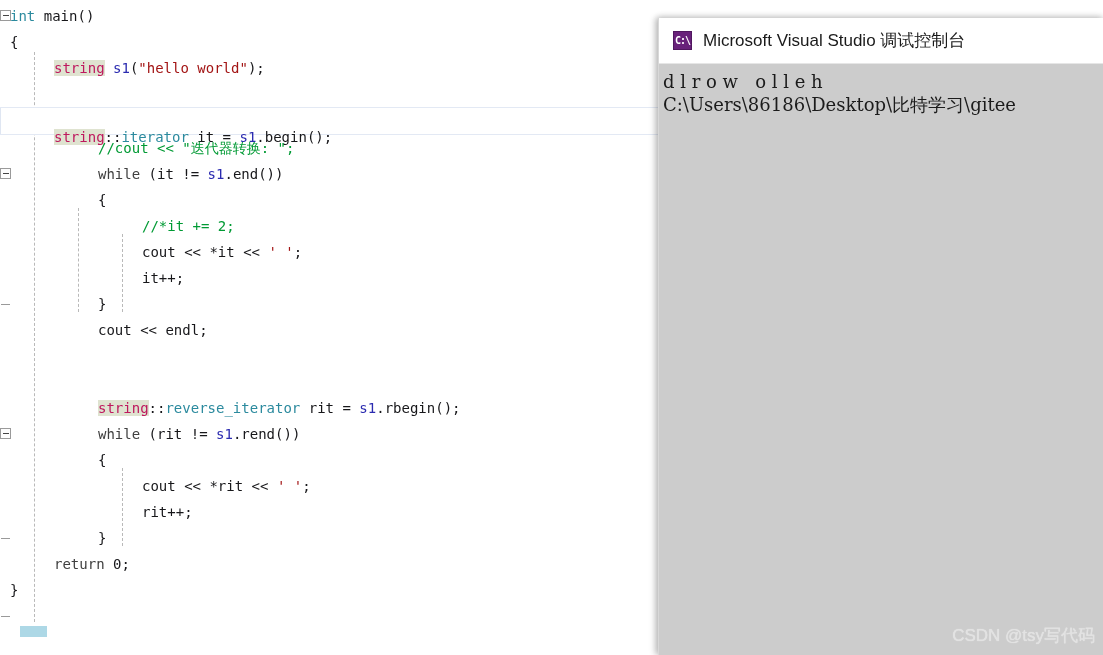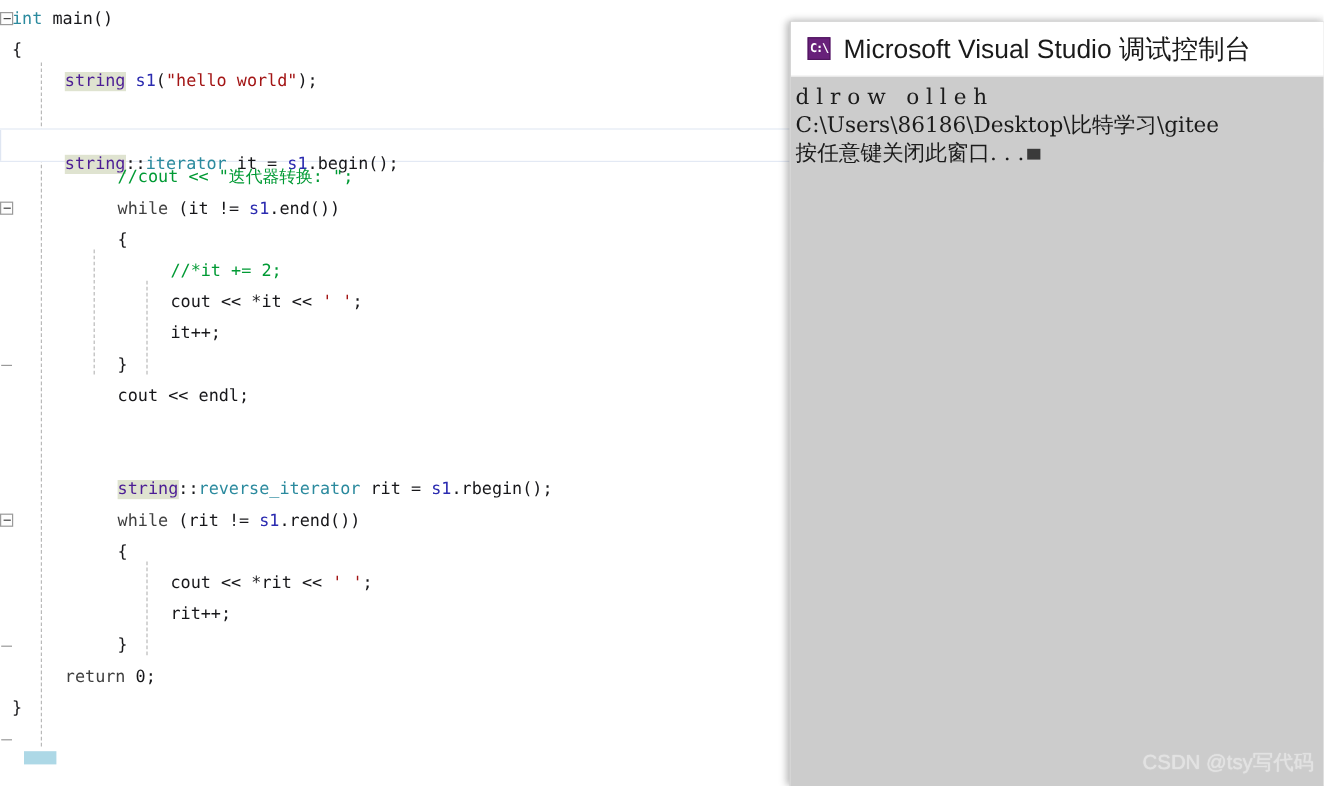--- a/index.html
+++ b/index.html
@@ -48,21 +48,21 @@
     border-bottom: 1px solid #e3e9f4;
     background: #ffffff;
     box-shadow: inset 1px 0 0 #dfe6f2, inset -1px 0 0 #dfe6f2;
     height: 28px;
   }
   .line.current .line-inner { position: relative; top: 16px; }
 
   
   .kw      { color: #404040; }            
   .type    { color: #2b8a9e; }            
-  .type-hl { color: #4c1d95; background: #dfe3d0; }  
+  .type-hl { color: #be185d; background: #dfe3d0; }  
   .ident   { color: #17171a; }
   .var     { color: #2b2bb0; }            
   .str     { color: #a31515; }            
   .cmt     { color: #009a34; }            
   .punct   { color: #17171a; }
   .num     { color: #17171a; }
 
   
   .fold {
     position: absolute;
@@ -130,21 +130,21 @@
     font-size: 10px;
     font-weight: bold;
     line-height: 17px;
     text-align: center;
     letter-spacing: -1px;
     flex: 0 0 auto;
   }
   #console-title {
     margin-left: 11px;
     font-family: "Liberation Sans", sans-serif;
-    font-size: 22px;
+    font-size: 17px;
     color: #1a1a1a;
     white-space: nowrap;
   }
   #console-body {
     padding: 6px 0 0 4px;
     font-family: "DejaVu Serif", serif;
     font-size: 18px;
     line-height: 23px;
     color: #1b1b1b;
     white-space: pre;
@@ -182,16 +182,16 @@
   <div class="code-area" id="code-area"><div class="line"><span class="fold" style="top: 7px;"></span><span class="line-inner" style="margin-left: 0px;"><span class="type">int</span><span class="punct"> </span><span class="ident">main</span><span class="punct">()</span></span></div><div class="line"><span class="line-inner" style="margin-left: 0px;"><span class="punct">{</span></span></div><div class="line"><span class="line-inner" style="margin-left: 44px;"><span class="type-hl">string</span><span class="punct"> </span><span class="var">s1</span><span class="punct">(</span><span class="str">"hello world"</span><span class="punct">);</span></span></div><div class="line"><span class="line-inner" style="margin-left: 44px;"></span></div><div class="line current"><span class="line-inner" style="margin-left: 44px;"><span class="type-hl">string</span><span class="punct">::</span><span class="type">iterator</span><span class="punct"> </span><span class="ident">it</span><span class="punct"> = </span><span class="var">s1</span><span class="punct">.</span><span class="ident">begin</span><span class="punct">();</span></span></div><div class="line"><span class="line-inner" style="margin-left: 88px;"><span class="cmt">//cout &lt;&lt; "迭代器转换: ";</span></span></div><div class="line"><span class="fold" style="top: 7px;"></span><span class="line-inner" style="margin-left: 88px;"><span class="kw">while</span><span class="punct"> (</span><span class="ident">it</span><span class="punct"> != </span><span class="var">s1</span><span class="punct">.</span><span class="ident">end</span><span class="punct">())</span></span></div><div class="line"><span class="line-inner" style="margin-left: 88px;"><span class="punct">{</span></span></div><div class="line"><span class="line-inner" style="margin-left: 132px;"><span class="cmt">//*it += 2;</span></span></div><div class="line"><span class="line-inner" style="margin-left: 132px;"><span class="ident">cout</span><span class="punct"> &lt;&lt; </span><span class="ident">*it</span><span class="punct"> &lt;&lt; </span><span class="str">' '</span><span class="punct">;</span></span></div><div class="line"><span class="line-inner" style="margin-left: 132px;"><span class="ident">it++;</span></span></div><div class="line"><span class="fold-end" style="top: 13px;"></span><span class="line-inner" style="margin-left: 88px;"><span class="punct">}</span></span></div><div class="line"><span class="line-inner" style="margin-left: 88px;"><span class="ident">cout</span><span class="punct"> &lt;&lt; </span><span class="ident">endl</span><span class="punct">;</span></span></div><div class="line"><span class="line-inner" style="margin-left: 44px;"></span></div><div class="line"><span class="line-inner" style="margin-left: 44px;"></span></div><div class="line"><span class="line-inner" style="margin-left: 88px;"><span class="type-hl">string</span><span class="punct">::</span><span class="type">reverse_iterator</span><span class="punct"> </span><span class="ident">rit</span><span class="punct"> = </span><span class="var">s1</span><span class="punct">.</span><span class="ident">rbegin</span><span class="punct">();</span></span></div><div class="line"><span class="fold" style="top: 7px;"></span><span class="line-inner" style="margin-left: 88px;"><span class="kw">while</span><span class="punct"> (</span><span class="ident">rit</span><span class="punct"> != </span><span class="var">s1</span><span class="punct">.</span><span class="ident">rend</span><span class="punct">())</span></span></div><div class="line"><span class="line-inner" style="margin-left: 88px;"><span class="punct">{</span></span></div><div class="line"><span class="line-inner" style="margin-left: 132px;"><span class="ident">cout</span><span class="punct"> &lt;&lt; </span><span class="ident">*rit</span><span class="punct"> &lt;&lt; </span><span class="str">' '</span><span class="punct">;</span></span></div><div class="line"><span class="line-inner" style="margin-left: 132px;"><span class="ident">rit++;</span></span></div><div class="line"><span class="fold-end" style="top: 13px;"></span><span class="line-inner" style="margin-left: 88px;"><span class="punct">}</span></span></div><div class="line"><span class="line-inner" style="margin-left: 44px;"><span class="kw">return</span><span class="punct"> </span><span class="num">0</span><span class="punct">;</span></span></div><div class="line"><span class="line-inner" style="margin-left: 0px;"><span class="punct">}</span></span></div><div class="line"><span class="fold-end" style="top: 13px;"></span><span class="line-inner" style="margin-left: 0px;"></span></div></div>
 
   <div class="sel-block"></div>
 </div>
 
 <div id="console-window">
   <div id="console-titlebar">
     <div class="cmd-icon">C:\</div>
     <div id="console-title">Microsoft Visual Studio 调试控制台</div>
   </div>
-  <div id="console-body"><div class="cline">d l r o w   o l l e h </div><div class="cline">C:\Users\86186\Desktop\比特学习\gitee</div><div class="cline">按任意键关闭此窗口. . .<span class="caret-block"></span></div></div>
+  <div id="console-body"><div class="cline">d l r o w   o l l e h </div><div class="cline">C:\Users\86186\Desktop\比特学习\gitee</div></div>
 </div>
 
 <div id="watermark">CSDN @tsy写代码</div>
 
 </body></html>

